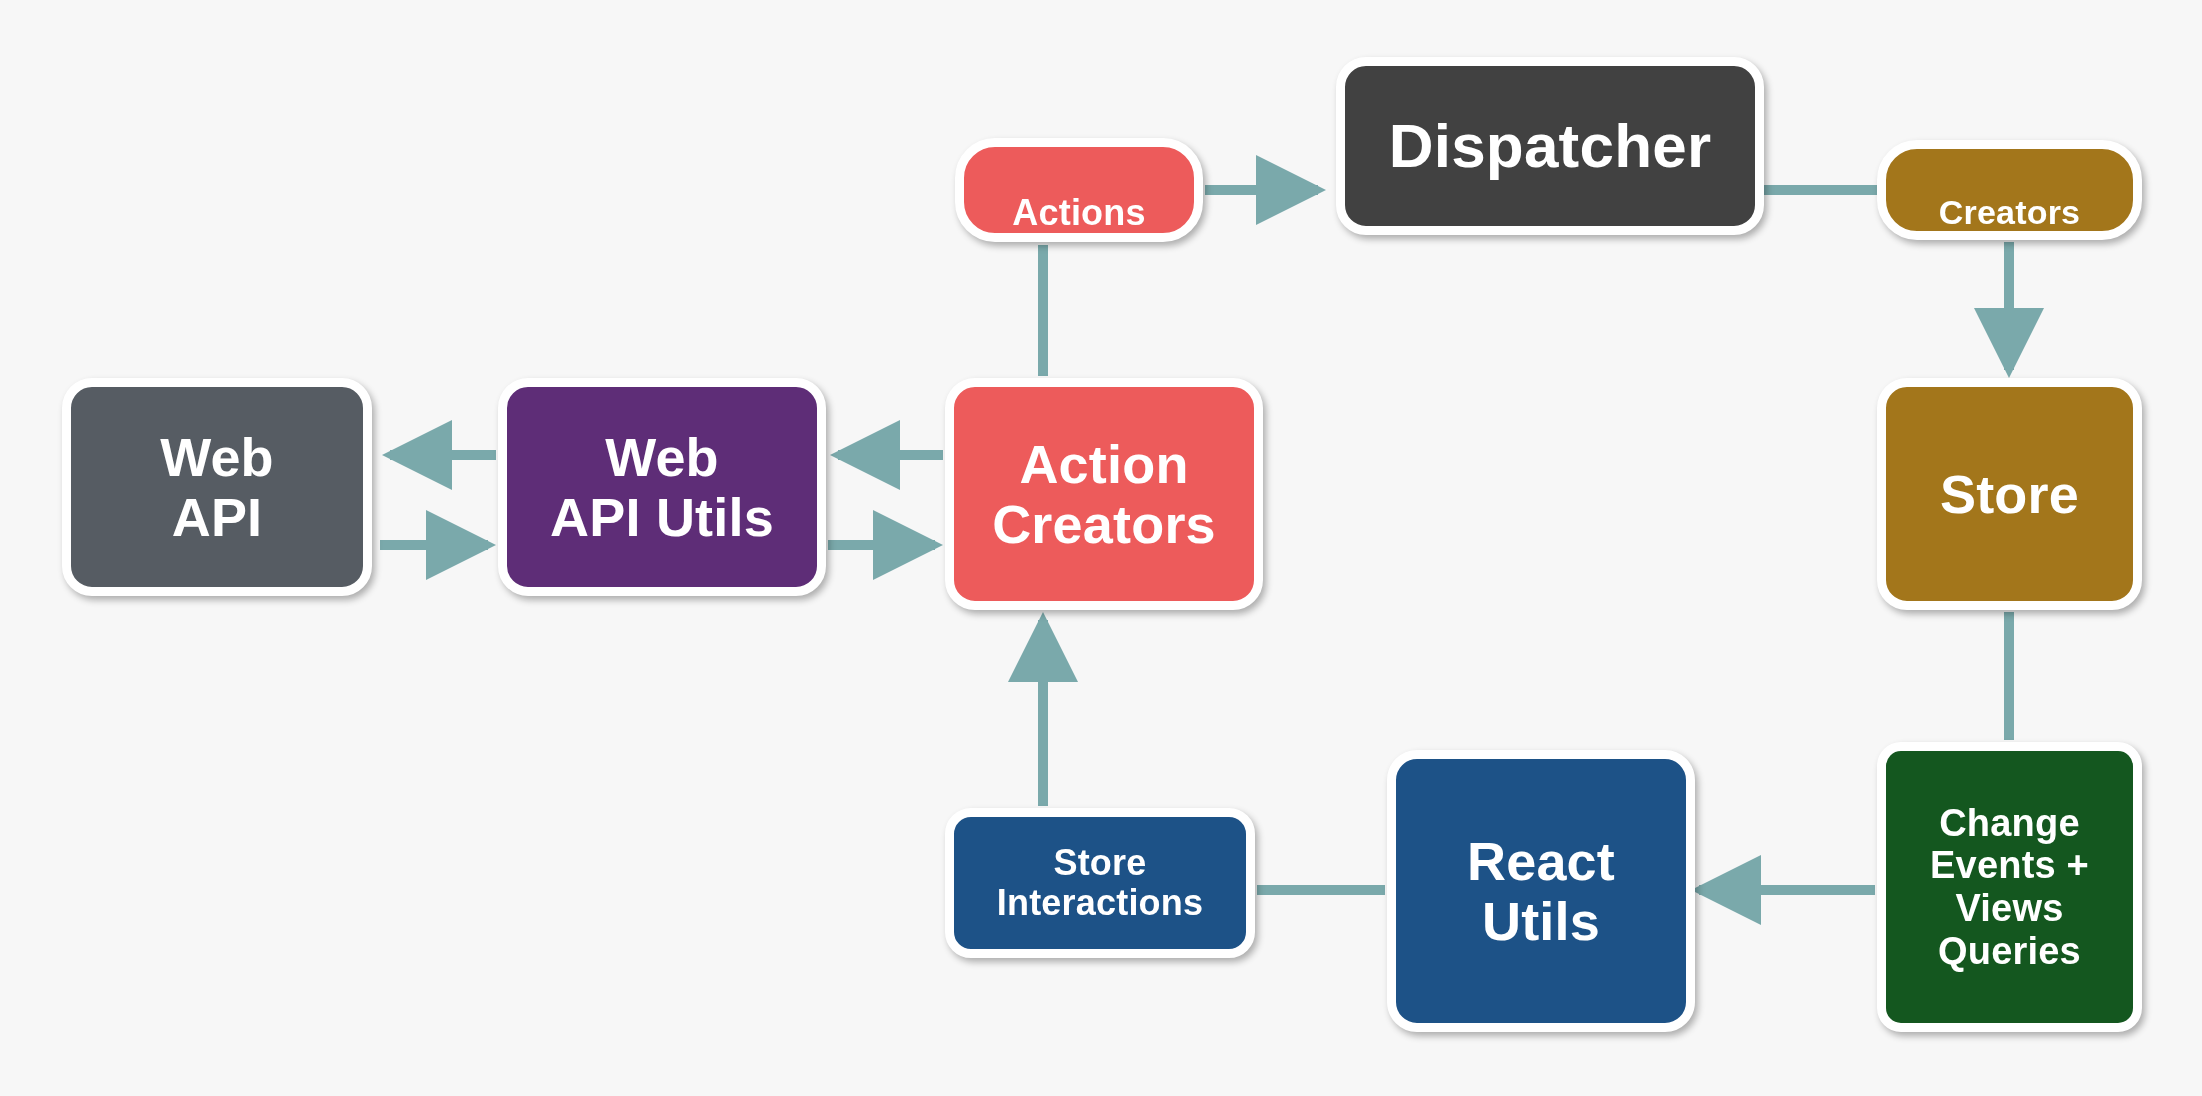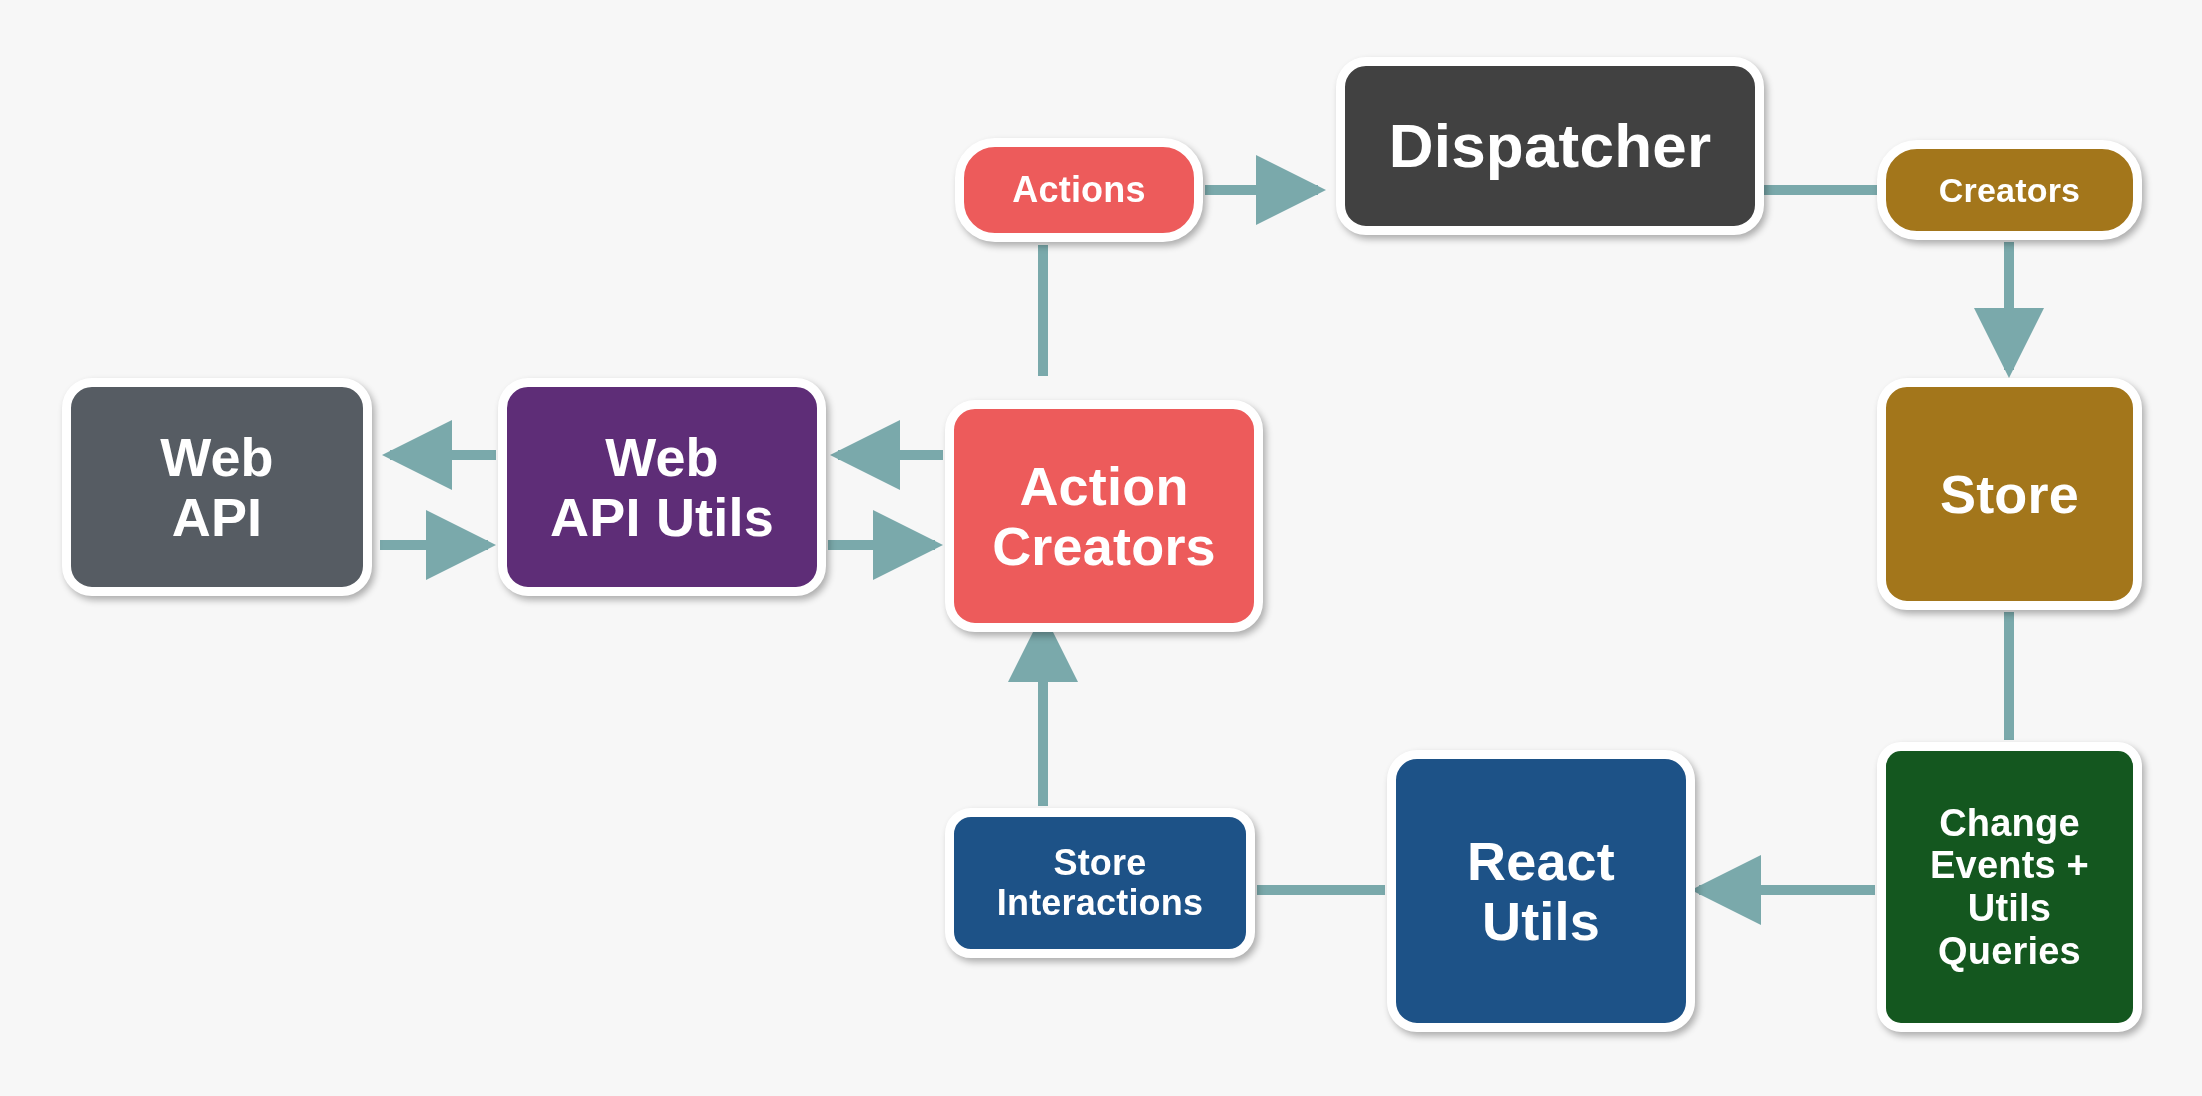--- a/index.html
+++ b/index.html
@@ -53,26 +53,27 @@
     user-select: none;
   }
   .node .label {
     display: block;
     white-space: pre-line;
   }
 
   
   .node.pill {
     border-radius: 40px;
+    align-items: flex-end;
   }
 
   
   #node-web-api        { left: 62px;   top: 378px;  width: 310px; height: 218px; background: #565c63; font-size: 54px; border-radius: 30px; }
   #node-web-api-utils  { left: 498px;  top: 378px;  width: 328px; height: 218px; background: #5e2d77; font-size: 54px; border-radius: 30px; }
-  #node-action-creators{ left: 945px;  top: 400px;  width: 318px; height: 232px; background: #ed5b5b; font-size: 54px; border-radius: 30px; }
+  #node-action-creators{ left: 945px;  top: 378px;  width: 318px; height: 232px; background: #ed5b5b; font-size: 54px; border-radius: 30px; }
   #node-actions        { left: 955px;  top: 138px;  width: 248px; height: 104px; background: #ed5b5b; font-size: 36px; }
   #node-dispatcher     { left: 1336px; top: 57px;   width: 428px; height: 178px; background: #414141; font-size: 62px; border-radius: 30px; }
   #node-callbacks      { left: 1877px; top: 140px;  width: 265px; height: 100px; background: #a3761b; font-size: 34px; }
   #node-store          { left: 1877px; top: 378px;  width: 265px; height: 232px; background: #a3761b; font-size: 54px; border-radius: 30px; }
   #node-change-events  { left: 1877px; top: 742px;  width: 265px; height: 290px; background: #14571f; font-size: 38px; border-radius: 24px; }
   #node-react-views    { left: 1387px; top: 750px;  width: 308px; height: 282px; background: #1d5287; font-size: 54px; border-radius: 30px; }
   #node-user-inter     { left: 945px;  top: 808px;  width: 310px; height: 150px; background: #1d5287; font-size: 36px; border-radius: 26px; }
 </style>
 </head>
 <body>
@@ -141,21 +142,21 @@
     <span class="label">Creators</span>
   </div>
 
   <div class="node" id="node-store">
     <span class="label">Store</span>
   </div>
 
   <div class="node" id="node-change-events">
     <span class="label">Change
 Events +
-Utils
+Views
 Queries</span>
   </div>
 
   <div class="node" id="node-react-views">
     <span class="label">React
 Utils</span>
   </div>
 
   <div class="node" id="node-user-inter">
     <span class="label">Store

